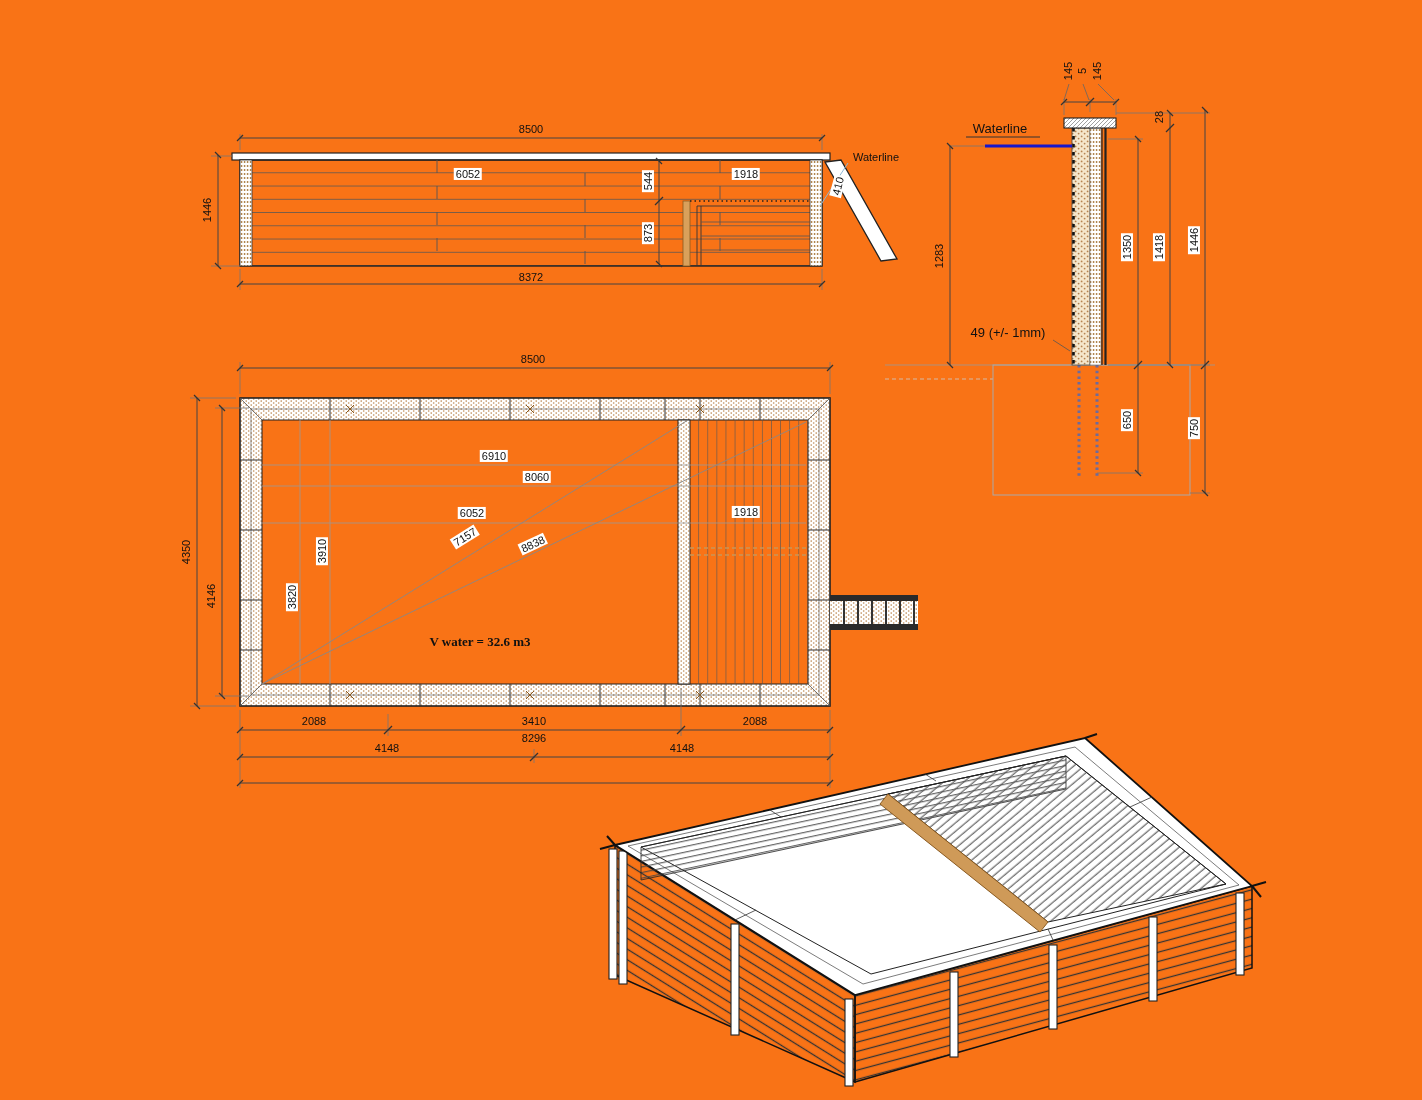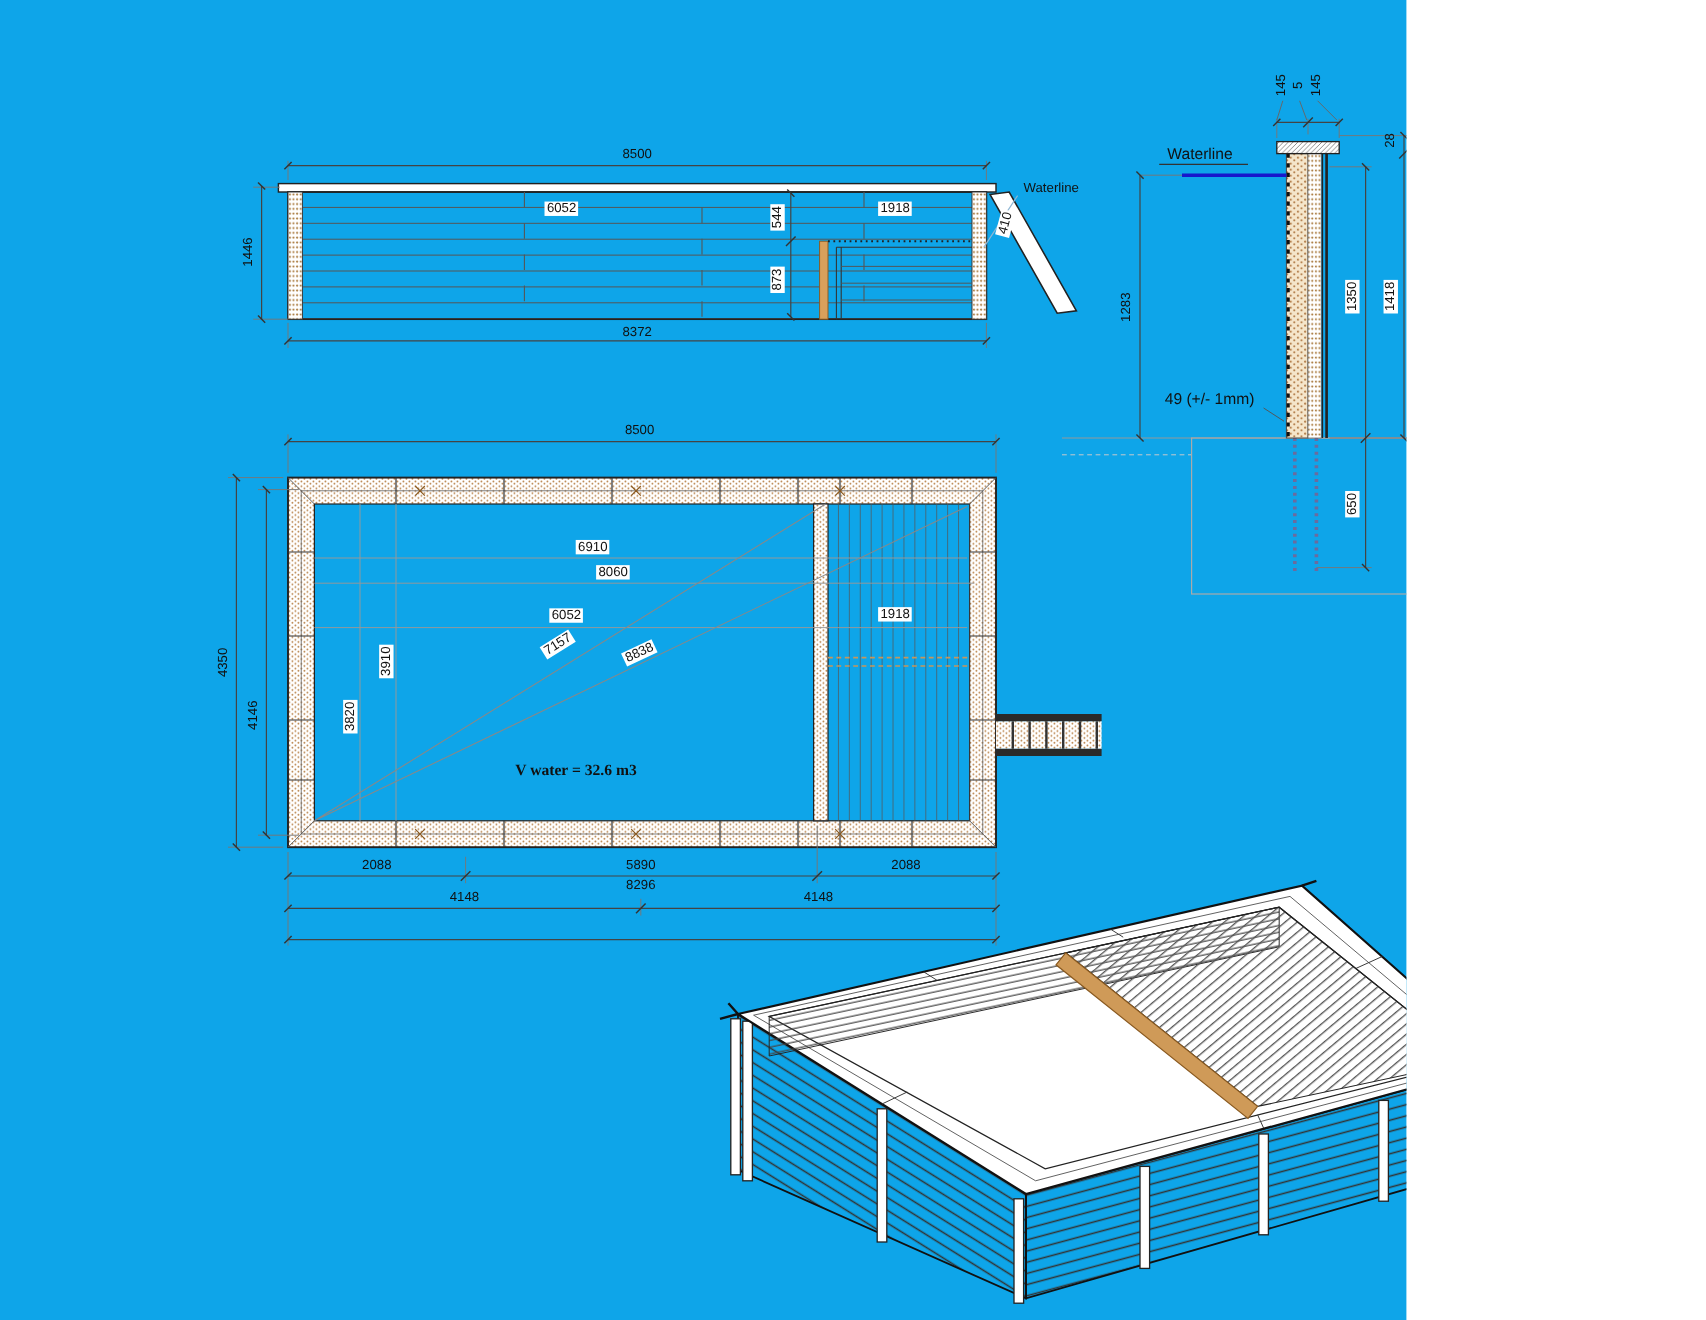--- a/index.html
+++ b/index.html
@@ -1,16 +1,16 @@
 <!DOCTYPE html>
 <html><head>
 <meta charset="utf-8">
 <style>
   html,body{margin:0;padding:0;background:#fff;}
-  .canvas{position:relative;width:1172px;height:1100px;background:#0ea5e9;overflow:hidden;
+  .canvas{position:relative;width:1422px;height:1100px;background:#f97316;overflow:hidden;
           font-family:"Liberation Sans",sans-serif;}
   .canvas svg{position:absolute;left:0;top:0;}
   .lbl{position:absolute;font:11px "Liberation Sans",sans-serif;color:#111;white-space:nowrap;
        transform:translate(-50%,-50%);line-height:1.1;}
   .bg{background:#fff;padding:0 2px;}
   .r90{transform:translate(-50%,-50%) rotate(-90deg);}
   .r75{transform:translate(-50%,-50%) rotate(-75deg);}
   .r32{transform:translate(-50%,-50%) rotate(-32deg);}
   .r26{transform:translate(-50%,-50%) rotate(-25deg);}
   .big{font-size:13px;}
@@ -195,29 +195,29 @@
   <span class="lbl r90 bg" style="left:1127px;top:247px">1350</span>
   <span class="lbl r90 bg" style="left:1159px;top:247px">1418</span>
   <span class="lbl r90 bg" style="left:1194px;top:240px">1446</span>
   <span class="lbl r90 bg" style="left:1127px;top:420px">650</span>
   <span class="lbl r90 bg" style="left:1194px;top:428px">750</span>
 
   <span class="lbl" style="left:533px;top:359px">8500</span>
   <span class="lbl r90" style="left:186px;top:552px">4350</span>
   <span class="lbl r90" style="left:211px;top:596px">4146</span>
   <span class="lbl bg" style="left:494px;top:456px">6910</span>
-  <span class="lbl bg" style="left:511px;top:477px">8060</span>
+  <span class="lbl bg" style="left:537px;top:477px">8060</span>
   <span class="lbl bg" style="left:472px;top:513px">6052</span>
   <span class="lbl r32 bg" style="left:465px;top:537px">7157</span>
   <span class="lbl r26 bg" style="left:533px;top:544px">8838</span>
   <span class="lbl bg" style="left:746px;top:512px">1918</span>
   <span class="lbl r90 bg" style="left:322px;top:551px">3910</span>
   <span class="lbl r90 bg" style="left:292px;top:597px">3820</span>
   <span class="lbl big bold" style="left:480px;top:642px">V water = 32.6 m3</span>
   <span class="lbl" style="left:314px;top:721px">2088</span>
-  <span class="lbl" style="left:534px;top:721px">5890</span>
+  <span class="lbl" style="left:534px;top:721px">3410</span>
   <span class="lbl" style="left:755px;top:721px">2088</span>
   <span class="lbl" style="left:387px;top:748px">4148</span>
   <span class="lbl" style="left:682px;top:748px">4148</span>
   <span class="lbl" style="left:534px;top:738px">8296</span>
 </div>
 
 </div>
 
 </body></html>

